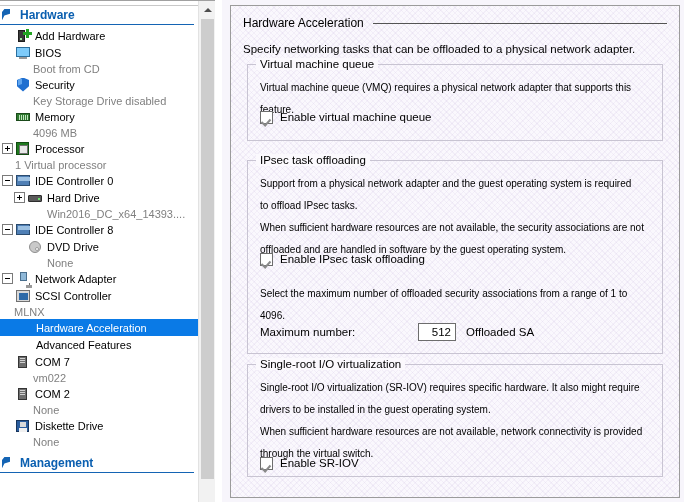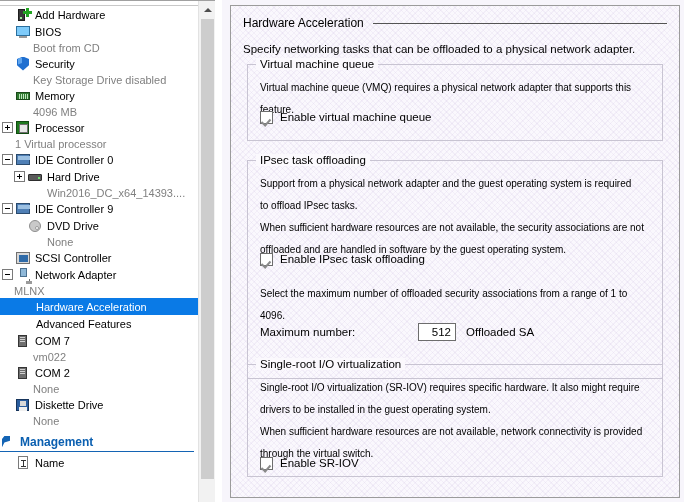--- a/index.html
+++ b/index.html
@@ -186,20 +186,26 @@
 </head>
 <body>
 
 <div class="app">
 
   <div class="tree-pane">
     <div class="tree-top-edge"></div>
 
     <div class="tree-scrollport">
 
+      <div class="section-head">
+        <span class="sec-ico">
+            <i class="sec-wrench"></i>
+          </span>
+        <span class="sec-label">Hardware</span>
+      </div>
 
       <div class="row">
         <span class="expander"></span>
         <span class="ico ic-addhw">
             <i class="body"></i>
             <i class="dot"></i>
             <i class="plus-v"></i>
             <i class="plus-h"></i>
           </span>
         <span class="label">Add Hardware</span>
@@ -273,53 +279,53 @@
       </div>
       <div class="sub" style="padding-left:47px">Win2016_DC_x64_14393....</div>
 
       <div class="row">
         <span class="expander has"></span>
         <span class="ico">
             <i class="ic-ide">
               <i class="top"></i>
             </i>
           </span>
-        <span class="label">IDE Controller 9</span>
+        <span class="label">IDE Controller 8</span>
       </div>
 
       <div class="row indent1">
         <span class="expander"></span>
         <span class="ico">
             <i class="ic-dvd">
               <i class="hole"></i>
             </i>
           </span>
         <span class="label">DVD Drive</span>
       </div>
       <div class="sub" style="padding-left:47px">None</div>
-
-      <div class="row">
-        <span class="expander"></span>
-        <span class="ico">
-            <i class="ic-scsi">
-              <i class="in"></i>
-            </i>
-          </span>
-        <span class="label">SCSI Controller</span>
-      </div>
 
       <div class="row">
         <span class="expander has"></span>
         <span class="ico">
             <i class="ic-net">
               <i class="cord"></i>
               <i class="plug"></i>
             </i>
           </span>
         <span class="label">Network Adapter</span>
+      </div>
+
+      <div class="row">
+        <span class="expander"></span>
+        <span class="ico">
+            <i class="ic-scsi">
+              <i class="in"></i>
+            </i>
+          </span>
+        <span class="label">SCSI Controller</span>
       </div>
       <div class="sub" style="padding-left:14px">MLNX</div>
 
       <div class="selrow">
         <span>Hardware Acceleration</span>
       </div>
       <div class="plainrow">
         <span>Advanced Features</span>
       </div>
 
@@ -361,31 +367,20 @@
       </div>
       <div class="sub" style="padding-left:33px">None</div>
 
       <div class="section-head" style="margin-top:5px">
         <span class="sec-ico">
             <i class="sec-wrench"></i>
           </span>
         <span class="sec-label">Management</span>
       </div>
 
-      <div class="row">
-        <span class="expander"></span>
-        <span class="ico">
-            <i class="ic-name">
-              <i class="i"></i>
-              <i class="t1"></i>
-              <i class="t2"></i>
-            </i>
-          </span>
-        <span class="label">Name</span>
-      </div>
 
     </div>
 
     <div class="vscroll">
       <div class="vs-track"></div>
       <div class="vs-up">
           <i class="arw"></i>
         </div>
       <div class="vs-thumb"></div>
     </div>
@@ -405,21 +400,21 @@
 
       <div class="group" style="top:58px;height:77px;">
         <span class="group-legend">Virtual machine queue</span>
         <div class="g-text" style="position:absolute;left:12px;top:12px;right:16px;">Virtual machine queue (VMQ) requires a physical network adapter that supports this feature.</div>
         <div class="cbrow" style="position:absolute;left:12px;top:46px;">
           <span class="cbox checked"></span>
           <span class="cblabel">Enable virtual machine queue</span>
         </div>
       </div>
 
-      <div class="group" style="top:154px;height:219px;">
+      <div class="group" style="top:154px;height:194px;">
         <span class="group-legend">IPsec task offloading</span>
         <div class="g-text" style="position:absolute;left:12px;top:12px;right:20px;">Support from a physical network adapter and the guest operating system is required to offload IPsec tasks.</div>
         <div class="g-text" style="position:absolute;left:12px;top:56px;right:12px;">When sufficient hardware resources are not available, the security associations are not offloaded and are handled in software by the guest operating system.</div>
         <div class="cbrow" style="position:absolute;left:12px;top:92px;">
           <span class="cbox checked"></span>
           <span class="cblabel">Enable IPsec task offloading</span>
         </div>
         <div class="g-text" style="position:absolute;left:12px;top:122px;right:14px;">Select the maximum number of offloaded security associations from a range of 1 to 4096.</div>
         <div class="numrow" style="position:absolute;left:12px;top:162px;right:12px;">
           <span class="numlabel" style="width:158px;">Maximum number:</span>

